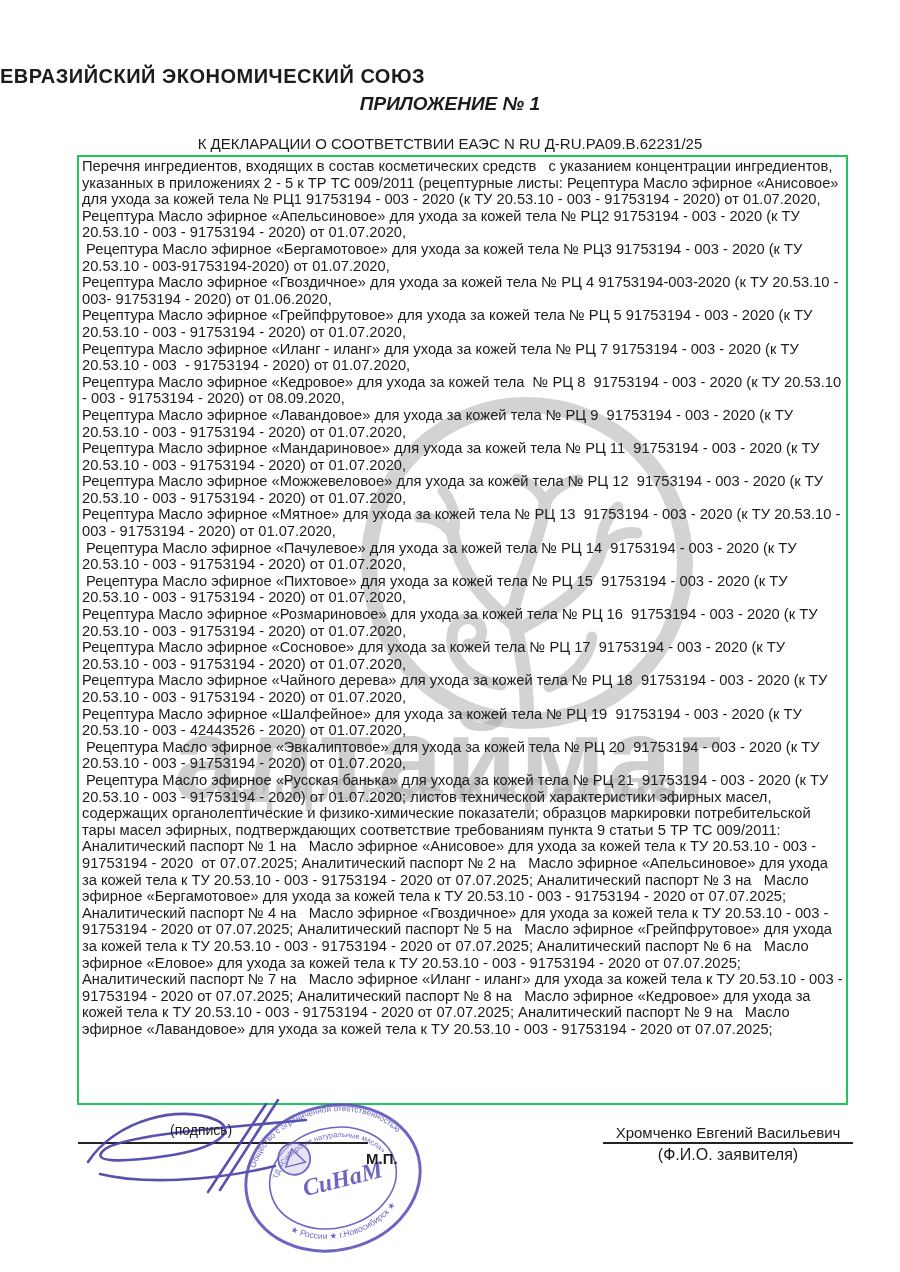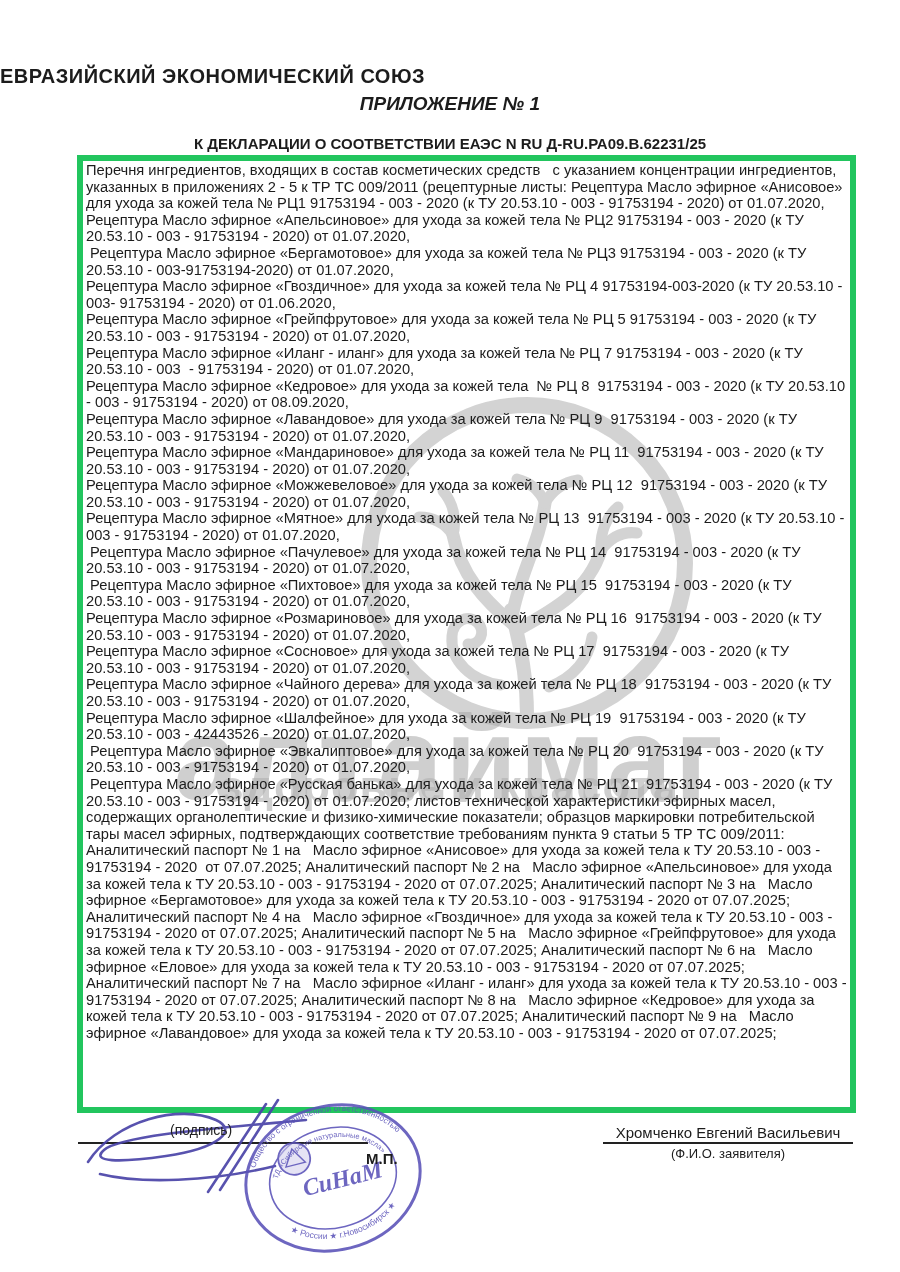--- a/index.html
+++ b/index.html
@@ -5,25 +5,25 @@
   html,body{margin:0;padding:0;}
   body{background:#ffffff;font-family:"Liberation Sans",sans-serif;}
   .page{position:relative;width:900px;height:1272px;background:#ffffff;overflow:hidden;color:#1c1c1c;}
 
   
   .title-union{position:absolute;top:46px;left:0;width:100%;text-align:left;
     font-size:20px;font-weight:bold;letter-spacing:.5px;z-index:3;margin-top:19px;}
   .title-appendix{position:absolute;top:93px;left:0;width:100%;text-align:center;
     font-size:19px;font-weight:bold;z-index:3;font-style:italic;}
   .title-declaration{position:absolute;top:135px;left:0;width:100%;text-align:center;
-    font-size:15px;font-weight:bold;z-index:3;}
+    font-size:15px;font-weight:normal;z-index:3;}
 
   
   .content-box{position:absolute;left:77px;top:155px;width:761px;height:944px;
-    border:6px solid #22c55e;padding:1px 3px;overflow:hidden;background:transparent;z-index:2;}
+    border:2px solid #22c55e;padding:1px 3px;overflow:hidden;background:transparent;z-index:2;}
   .para{font-size:14.7px;line-height:16.6px;white-space:pre-wrap;margin:0;color:#1c1c1c;}
 
   
   .wm{position:absolute;z-index:1;pointer-events:none;}
   .wm-brand{left:0;top:701px;width:100%;text-align:center;
     font-size:116px;font-weight:bold;letter-spacing:3px;line-height:1;
     color:#a9a9a9;opacity:.55;}
   .wm-tagline{left:0;top:764px;width:100%;text-align:center;
     font-size:45px;font-weight:bold;letter-spacing:1px;line-height:1;
     color:#b0b0b0;opacity:.6;}
@@ -33,21 +33,21 @@
   .sig-svg{position:absolute;left:70px;top:1090px;width:300px;height:120px;z-index:5;}
   .sig-line{position:absolute;left:78px;top:1142px;width:290px;height:2px;background:#222;z-index:4;}
   .sig-label{position:absolute;left:170px;top:1122px;width:120px;
     font-size:14px;color:#222;z-index:6;}
   .mp-label{position:absolute;left:366px;top:1150px;font-size:15px;font-weight:bold;z-index:6;}
   .stamp-svg{position:absolute;left:238px;top:1094px;width:190px;height:168px;z-index:5;opacity:.88;}
   .name-line{position:absolute;left:603px;top:1142px;width:250px;height:1.5px;background:#222;z-index:4;}
   .applicant-name{position:absolute;left:578px;top:1124px;width:300px;text-align:center;
     font-size:15px;z-index:4;}
   .applicant-label{position:absolute;left:578px;top:1146px;width:300px;text-align:center;
-    font-size:13px;z-index:4;}
+    font-size:16px;z-index:4;}
   .stamp-mono{font-family:"Liberation Serif",serif;font-style:italic;font-weight:bold;}
 </style>
 </head>
 <body>
 
 <div class="page">
 
   <svg class="wm wm-logo" viewBox="0 0 356 356" xmlns="http://www.w3.org/2000/svg">
     <g fill="none" stroke="#a8a8a8" stroke-linecap="round">
       <circle cx="178" cy="178" r="158" stroke-width="16"></circle>

